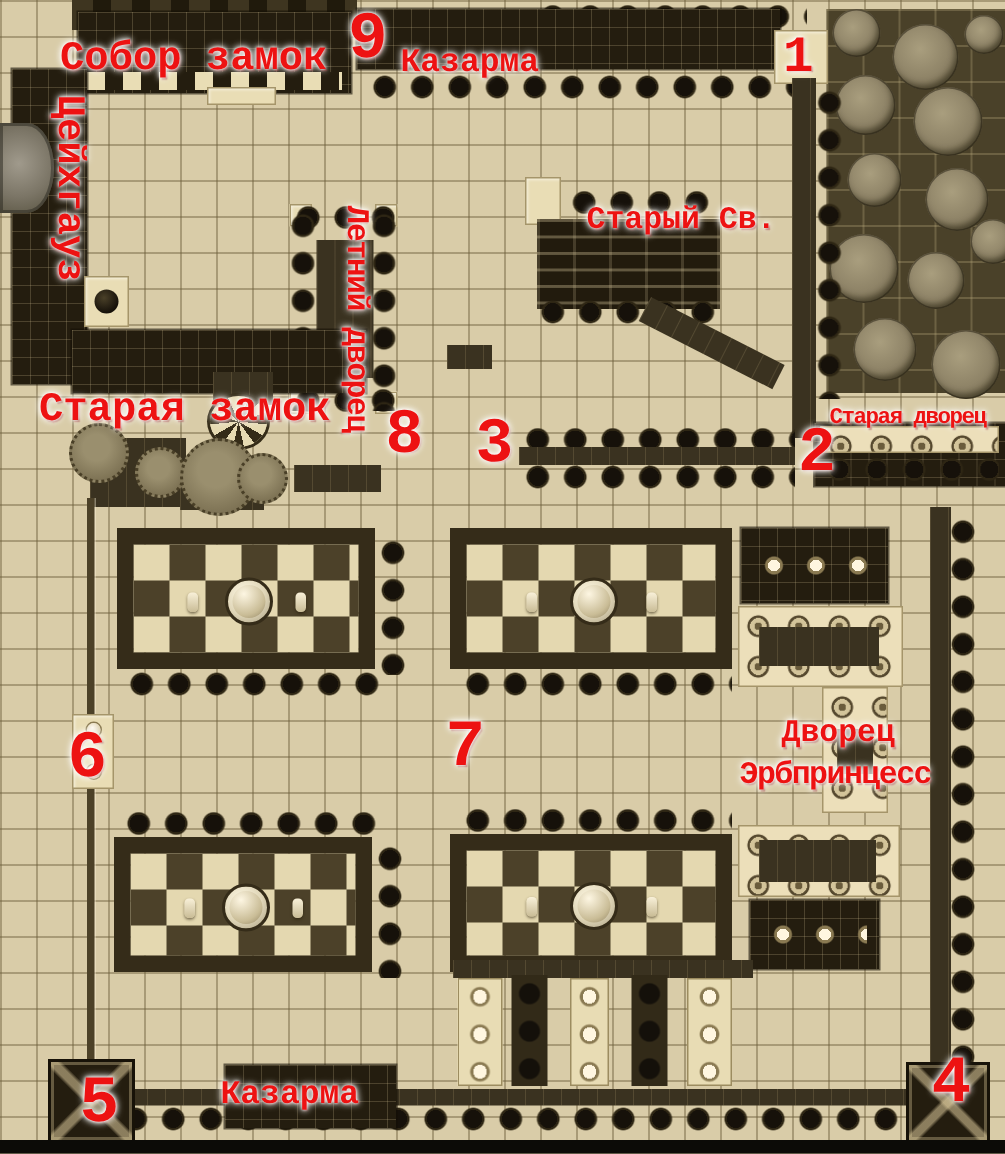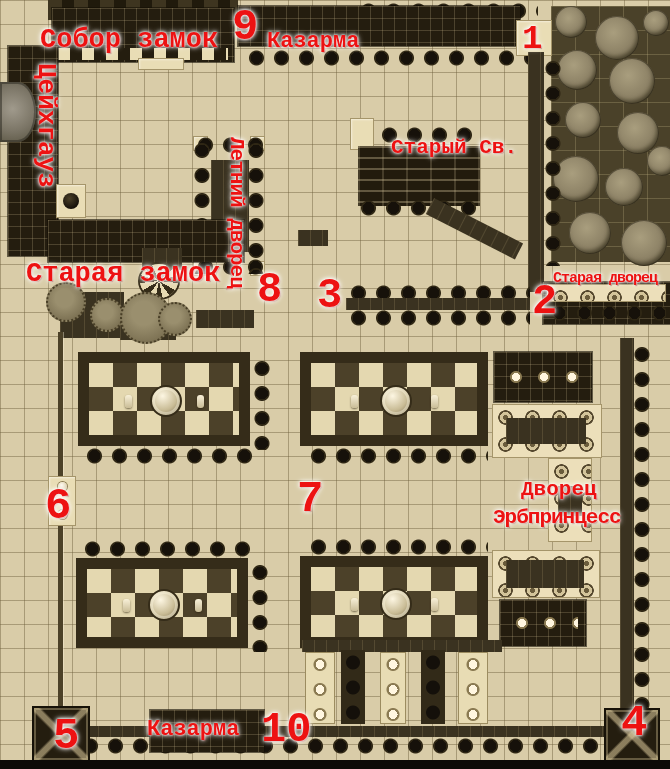--- a/index.html
+++ b/index.html
@@ -231,16 +231,15 @@
   <span class="lbl" style="left:257px;top:269px;font-size:42px">8</span>
   <span class="lbl" style="left:317px;top:275px;font-size:42px">3</span>
   <span class="lbl" style="left:553px;top:271px;font-size:15px;letter-spacing:-1px">Старая дворец</span>
   <span class="lbl" style="left:532px;top:281px;font-size:42px">2</span>
   <span class="lbl" style="left:45px;top:484px;font-size:44px">6</span>
   <span class="lbl" style="left:297px;top:477px;font-size:44px">7</span>
   <span class="lbl" style="left:521px;top:479px;font-size:21px">Дворец</span>
   <span class="lbl" style="left:493px;top:507px;font-size:21px;letter-spacing:-1px">Эрбпринцесс</span>
   <span class="lbl" style="left:53px;top:714px;font-size:44px">5</span>
   <span class="lbl" style="left:147px;top:719px;font-size:22px">Казарма</span>
-  <span class="lbl" style="left:261px;top:709px;font-size:42px">10</span>
   <span class="lbl" style="left:621px;top:701px;font-size:44px">4</span>
 
 </div>
 
 </body></html>

